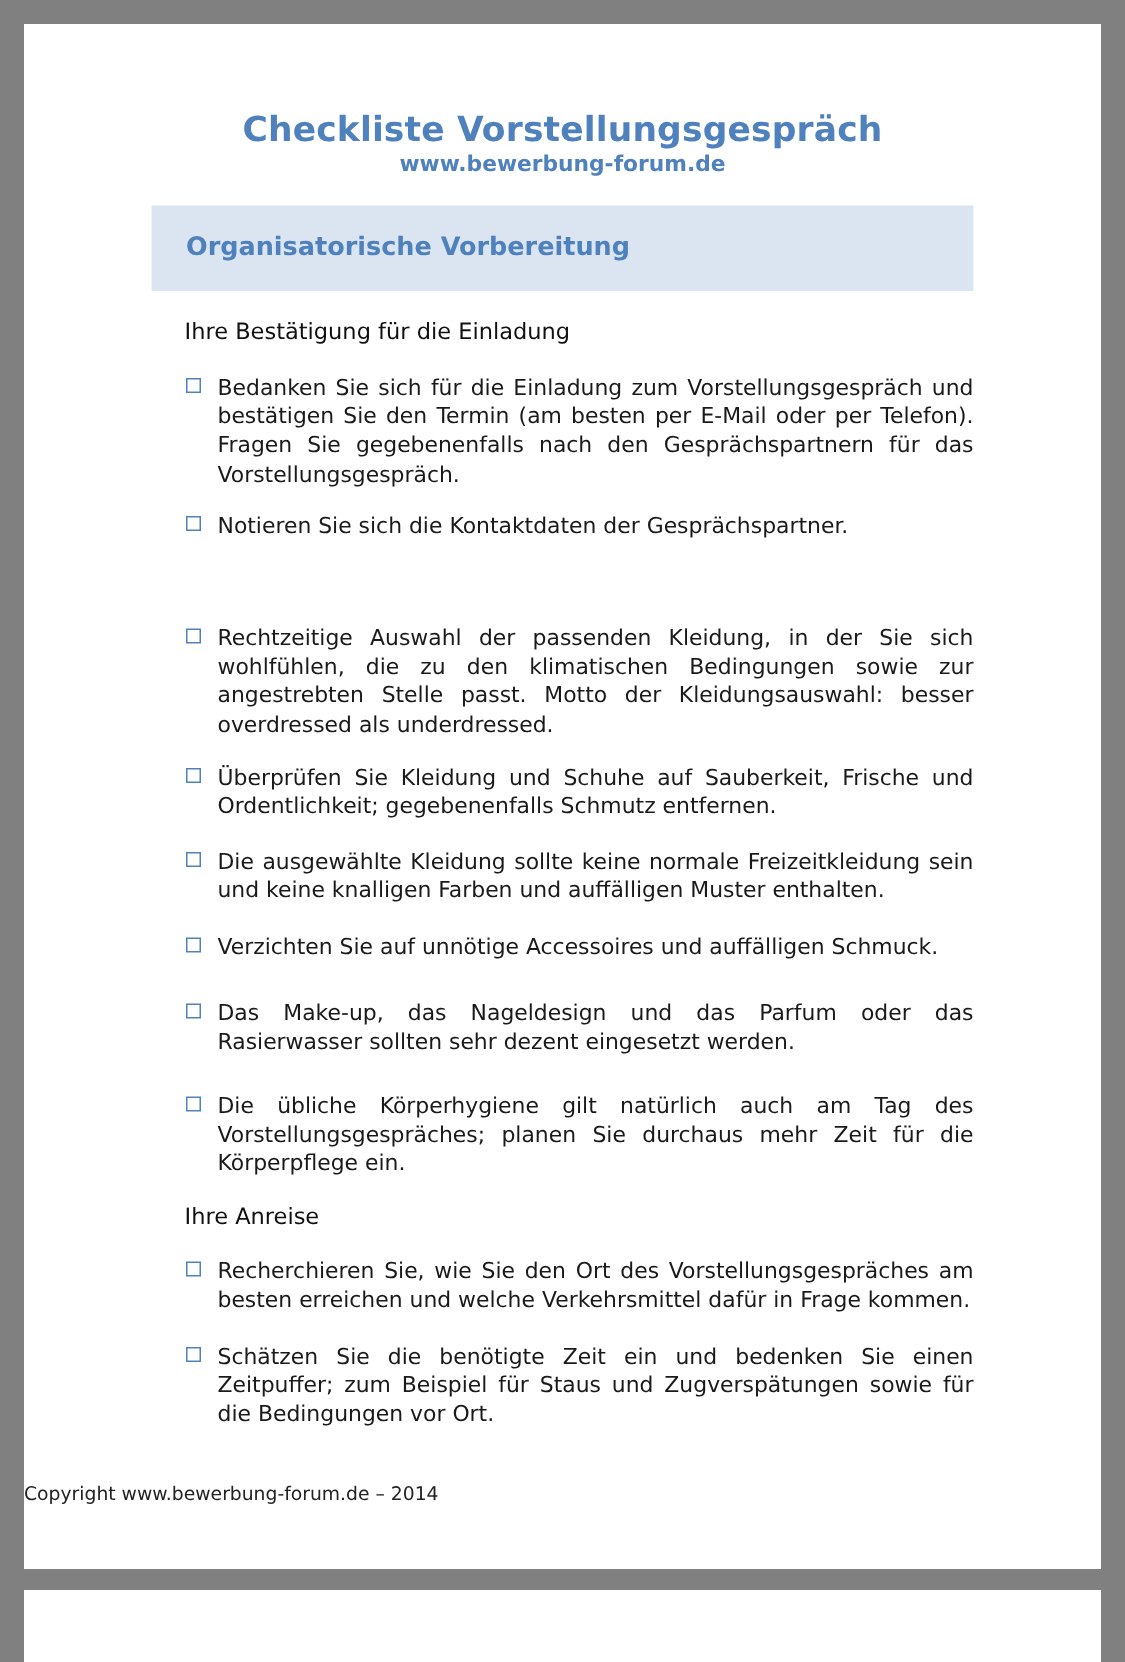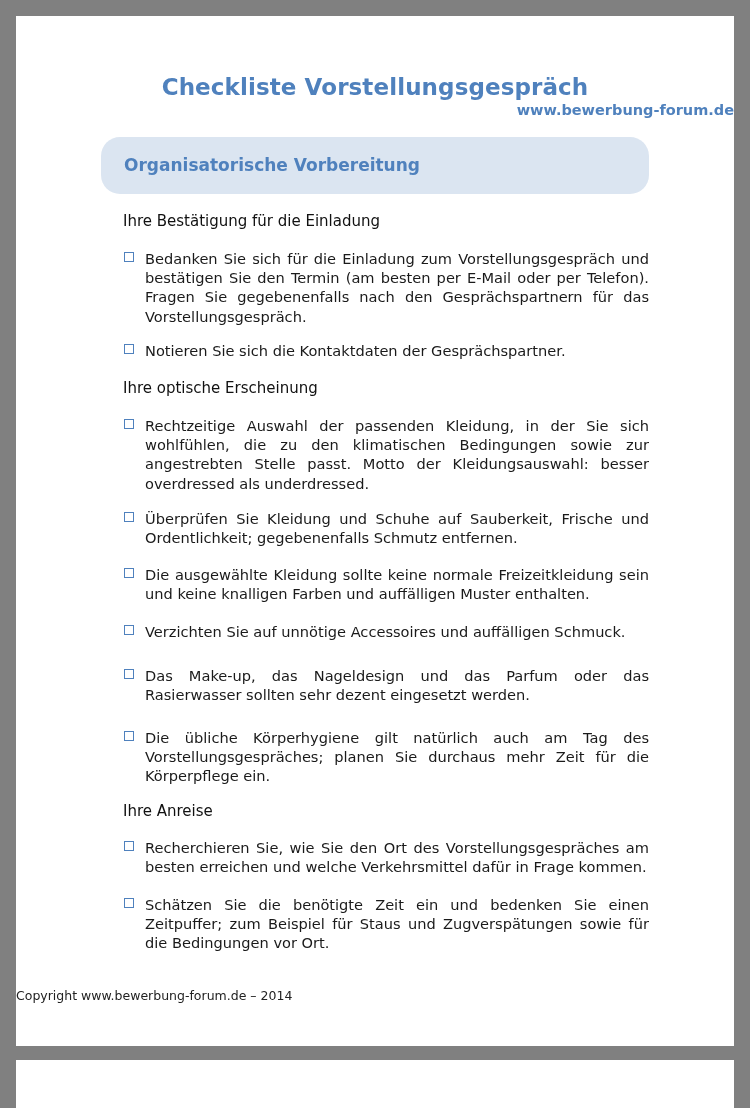--- a/index.html
+++ b/index.html
@@ -19,28 +19,27 @@
 
   .title {
     position: absolute; left: 0; right: 0; top: 58px;
     text-align: center;
     font-size: 23px; font-weight: bold;
     color: #4f81bd;
     letter-spacing: 0.1px;
   }
   .subtitle {
     position: absolute; left: 0; right: 0; top: 86px;
-    text-align: right;
+    text-align: center;
     font-size: 14.5px; font-weight: bold;
     color: #4f81bd;
   }
   .section-band {
     position: absolute; left: 85px; width: 548px; top: 121px; height: 57px;
     background: #dbe5f1;
-    border-radius: 19px;
   }
   .section-title {
     position: absolute; left: 23px; top: 18px;
     font-size: 17px; font-weight: bold; color: #4f81bd;
   }
   .subhead {
     position: absolute; left: 107px;
     font-size: 15px; font-weight: normal; color: #111;
   }
   .item {
@@ -80,21 +79,20 @@
   <div class="subhead" style="top:196px">Ihre Bestätigung für die Einladung</div>
   <div class="item" style="top:233px">
     <span class="checkbox"></span>
     <div class="item-text">Bedanken Sie sich für die Einladung zum Vorstellungsgespräch und bestätigen Sie den Termin (am besten per E-Mail oder per Telefon). Fragen Sie gegebenenfalls nach den Gesprächspartnern für das Vorstellungsgespräch.</div>
   </div>
   <div class="item" style="top:325px">
     <span class="checkbox"></span>
     <div class="item-text">Notieren Sie sich die Kontaktdaten der Gesprächspartner.</div>
   </div>
 
-  <div class="subhead" style="top:363px">Ihre optische Erscheinung</div>
   <div class="item" style="top:400px">
     <span class="checkbox"></span>
     <div class="item-text">Rechtzeitige Auswahl der passenden Kleidung, in der Sie sich wohlfühlen, die zu den klimatischen Bedingungen sowie zur angestrebten Stelle passt. Motto der Kleidungsauswahl: besser overdressed als underdressed.</div>
   </div>
   <div class="item" style="top:493px">
     <span class="checkbox"></span>
     <div class="item-text">Überprüfen Sie Kleidung und Schuhe auf Sauberkeit, Frische und Ordentlichkeit; gegebenenfalls Schmutz entfernen.</div>
   </div>
   <div class="item" style="top:549px">
     <span class="checkbox"></span>

